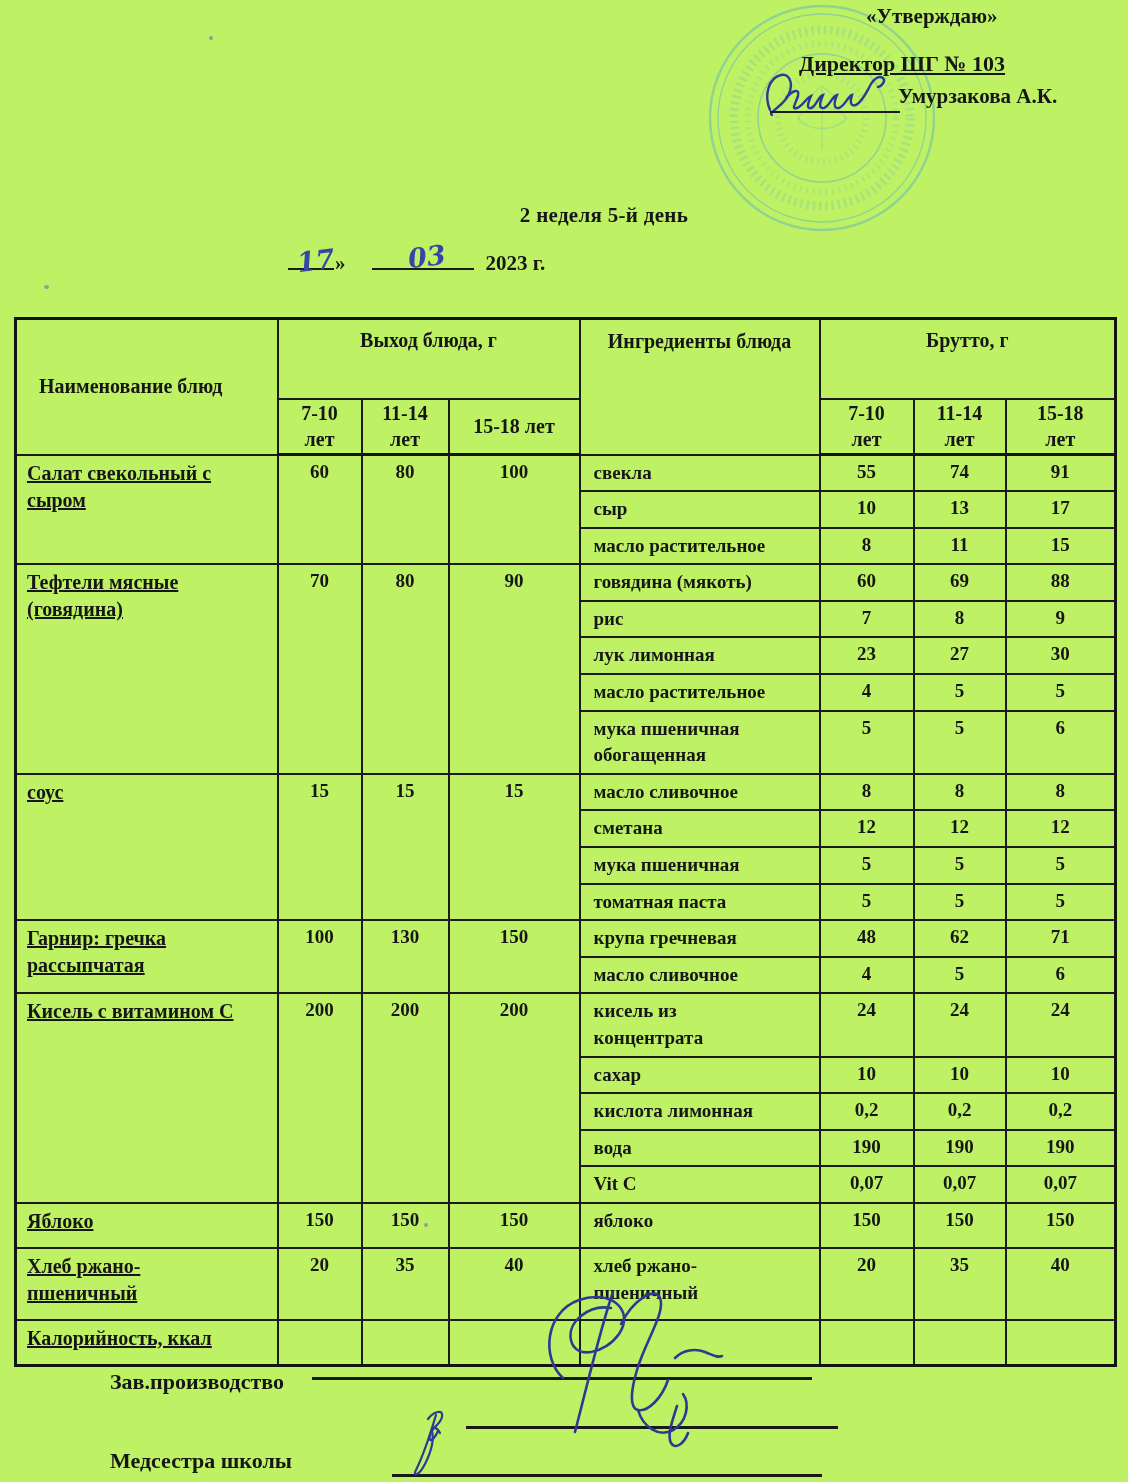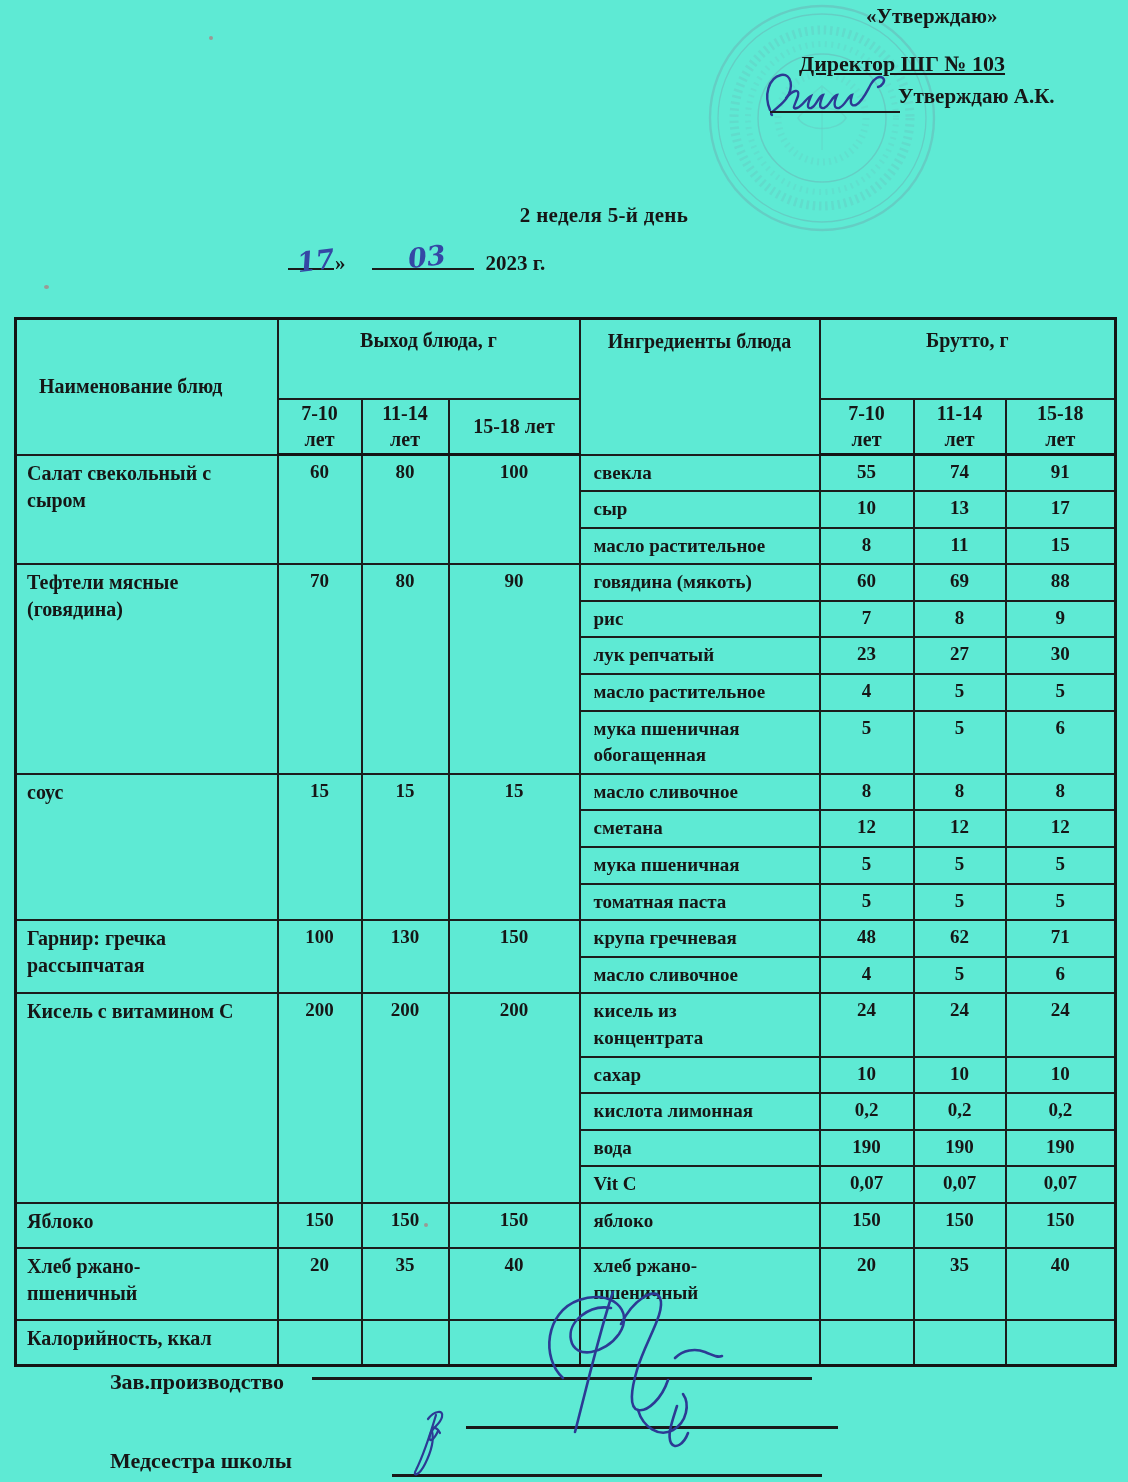--- a/index.html
+++ b/index.html
@@ -1,19 +1,19 @@
 <!DOCTYPE html>
 <html><head>
 <meta charset="utf-8">
 <style>
   * { margin:0; padding:0; box-sizing:border-box; }
   html,body { background:#ffffff; }
   .page {
     position:relative; width:1128px; height:1482px;
-    background:#5eead4; overflow:hidden;
+    background:#bef264; overflow:hidden;
     color:#161616; font-family:"Liberation Serif", serif; font-weight:bold;
   }
 
   
   .stamp-svg { position:absolute; left:698px; top:0px; opacity:.55; }
   .approve-label { position:absolute; left:866px; top:4px; font-size:21px; }
   .director-title { position:absolute; left:799px; top:51px; font-size:22px;text-decoration:underline; }
   .director-name  { position:absolute; left:898px; top:84px; font-size:21px; }
   .director-sig-svg { position:absolute; left:760px; top:68px; }
   .sig-underline { position:absolute; left:770px; top:111px; width:130px; border-top:2.5px solid #1b1b1b; }
@@ -36,21 +36,21 @@
   .menu-table th { font-size:20px; }
   .hdr-row1 { height:80px; }
   .hdr-row2 { height:56px; }
   .th-dish { vertical-align:middle; text-align:left; padding-left:22px; }
   .th-span { vertical-align:top; text-align:center; padding-top:9px; }
   .th-ingr { vertical-align:top; text-align:center; padding-top:10px; }
   .age-cell { vertical-align:middle; text-align:center; line-height:1.3; white-space:pre-line; font-size:20px; }
   .thick-bottom th { border-bottom:3px solid #141414; }
 
   .dish-name-cell { vertical-align:top; text-align:left; padding:4px 4px 12px 10px;
-    font-size:20px; line-height:1.35; white-space:pre-line; }
+    font-size:20px; line-height:1.35; white-space:pre-line;text-decoration:underline; }
   .ingredient-cell { vertical-align:top; text-align:left; padding:4px 4px 4px 13px;
     font-size:19px; line-height:1.4; height:33px; white-space:pre-line; }
   .num-cell { vertical-align:top; text-align:center; padding-top:5px; font-size:19px; }
   .dish-start td { border-top:2.5px solid #141414; }
 
   
   .f-label { position:absolute; font-size:22px; white-space:nowrap; }
   .f-label-1 { left:110px; top:1349px;margin-top:20px; }
   .f-label-2 { left:110px; top:1401px; }
   .f-label-3 { left:110px; top:1448px; }
@@ -88,21 +88,21 @@
   <div class="approve-label">«Утверждаю»</div>
   <div class="director-title">Директор ШГ № 103</div>
 
   <svg class="director-sig-svg" width="150" height="55" viewBox="0 0 150 55">
     <g fill="none" stroke="#2c3a94" stroke-width="2.4" stroke-linecap="round">
       <path d="M10,42 C4,28 8,10 21,7 C32,5 34,20 26,31 C18,41 8,45 12,47"></path>
       <path d="M26,30 C33,22 40,20 38,28 C35,37 31,42 37,40 C43,38 46,30 51,28 C48,35 46,41 51,40 C57,38 58,28 63,27 C60,34 58,41 64,40 C70,38 72,28 77,27 C74,34 73,41 79,40 C85,38 88,28 92,27 C90,33 90,39 96,37 C103,33 107,23 111,16 C114,11 119,7 123,10 C126,13 122,18 118,19"></path>
     </g>
   </svg>
   <div class="sig-underline"></div>
-  <div class="director-name">Утверждаю А.К.</div>
+  <div class="director-name">Умурзакова А.К.</div>
 
   <div class="week-title">2 неделя 5-й день</div>
 
   <div class="menu-line">
     <span class="blank blank-day"><span class="hw">17</span></span><span>»</span><span class="blank blank-month"><span class="hw">03</span></span><span>2023 г.</span>
   </div>
 
   <table class="menu-table">
     <colgroup>
       <col style="width:262px">
@@ -170,21 +170,21 @@
           <td class="num-cell">69</td>
           <td class="num-cell">88</td>
         </tr>
         <tr>
           <td class="ingredient-cell">рис</td>
           <td class="num-cell">7</td>
           <td class="num-cell">8</td>
           <td class="num-cell">9</td>
         </tr>
         <tr>
-          <td class="ingredient-cell">лук репчатый</td>
+          <td class="ingredient-cell">лук лимонная</td>
           <td class="num-cell">23</td>
           <td class="num-cell">27</td>
           <td class="num-cell">30</td>
         </tr>
         <tr>
           <td class="ingredient-cell">масло растительное</td>
           <td class="num-cell">4</td>
           <td class="num-cell">5</td>
           <td class="num-cell">5</td>
         </tr>

